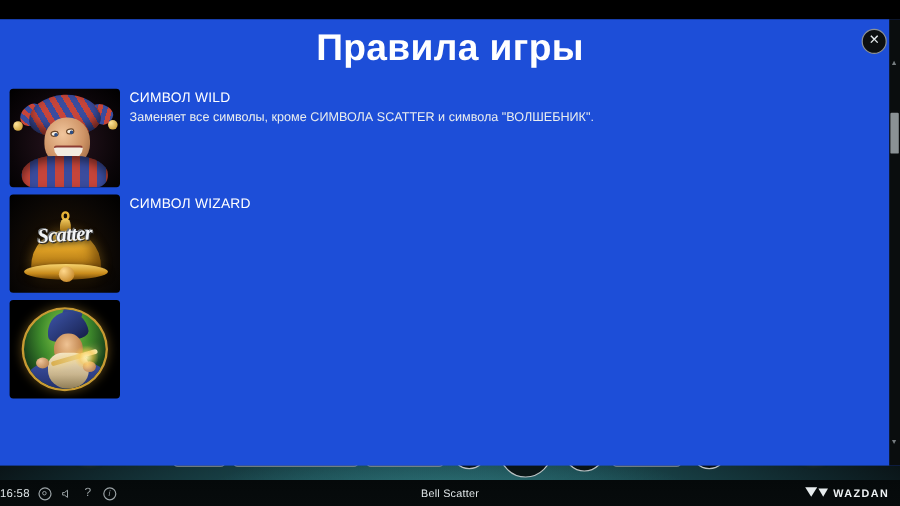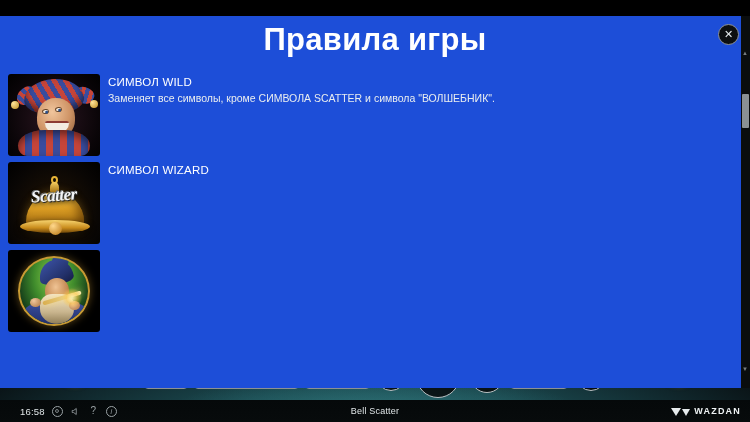--- a/index.html
+++ b/index.html
@@ -281,33 +281,33 @@
   }
   .scroll-arrow.up { top:34px; }
   .scroll-arrow.dn { top:350px; }
 
   
   .statusbar {
     position:absolute; left:0; bottom:0; width:750px; height:22px;
     background:linear-gradient(180deg,#05090a 0%, #070b0c 100%);
     display:flex; align-items:center; color:#cfd6d8; font-size:9px;
   }
-  .sb-left { display:flex; align-items:flex-start; gap:7px; padding-left:20px; }
+  .sb-left { display:flex; align-items:flex-start; gap:7px; padding-left:0; }
   .sb-clock { font-size:9.5px; color:#dfe5e7; letter-spacing:.2px; }
   .sb-ico {
     display:inline-flex; align-items:center; justify-content:center;
     width:11px; height:11px; color:#9aa2a5; font-size:8px; line-height:1;
   }
   .ico-circle { border:1px solid #9aa2a5; border-radius:50%; font-size:6px; }
   .sb-center {
     position:absolute; left:0; width:750px; text-align:center;
     color:#dfe5e7; font-size:9px; letter-spacing:.2px;
   }
   .sb-right {
-    margin-left:auto; padding-right:9px; display:flex; align-items:flex-end; gap:4px;
+    margin-left:auto; padding-right:9px; display:flex; align-items:flex-start; gap:4px;
   }
   .wazdan-mark { display:flex; align-items:center; gap:1px; }
   .wz-tri {
     width:0; height:0; border-left:5px solid transparent; border-right:5px solid transparent;
     border-top:8px solid #e6ebed;
   }
   .wz-tri.small { border-left-width:4px; border-right-width:4px; border-top-width:7px; }
   .wazdan-txt { color:#eef2f4; font-size:9px; font-weight:bold; letter-spacing:1.2px; }
 </style>
 </head>

